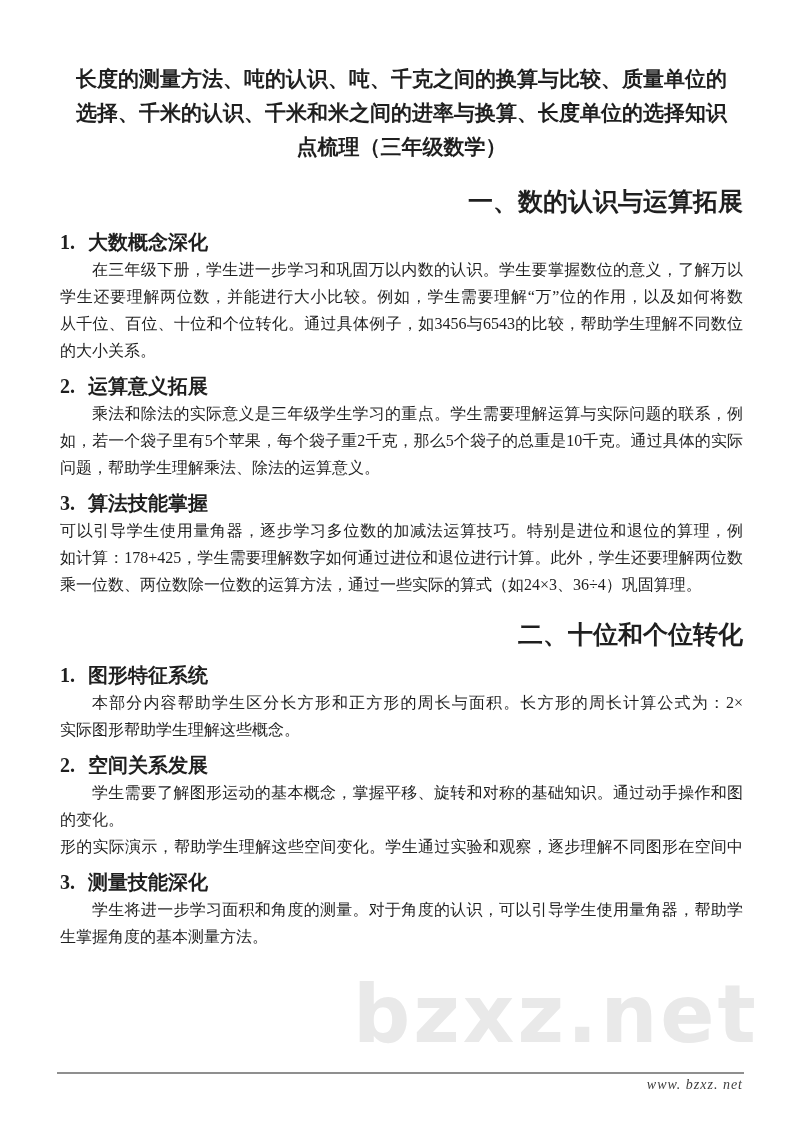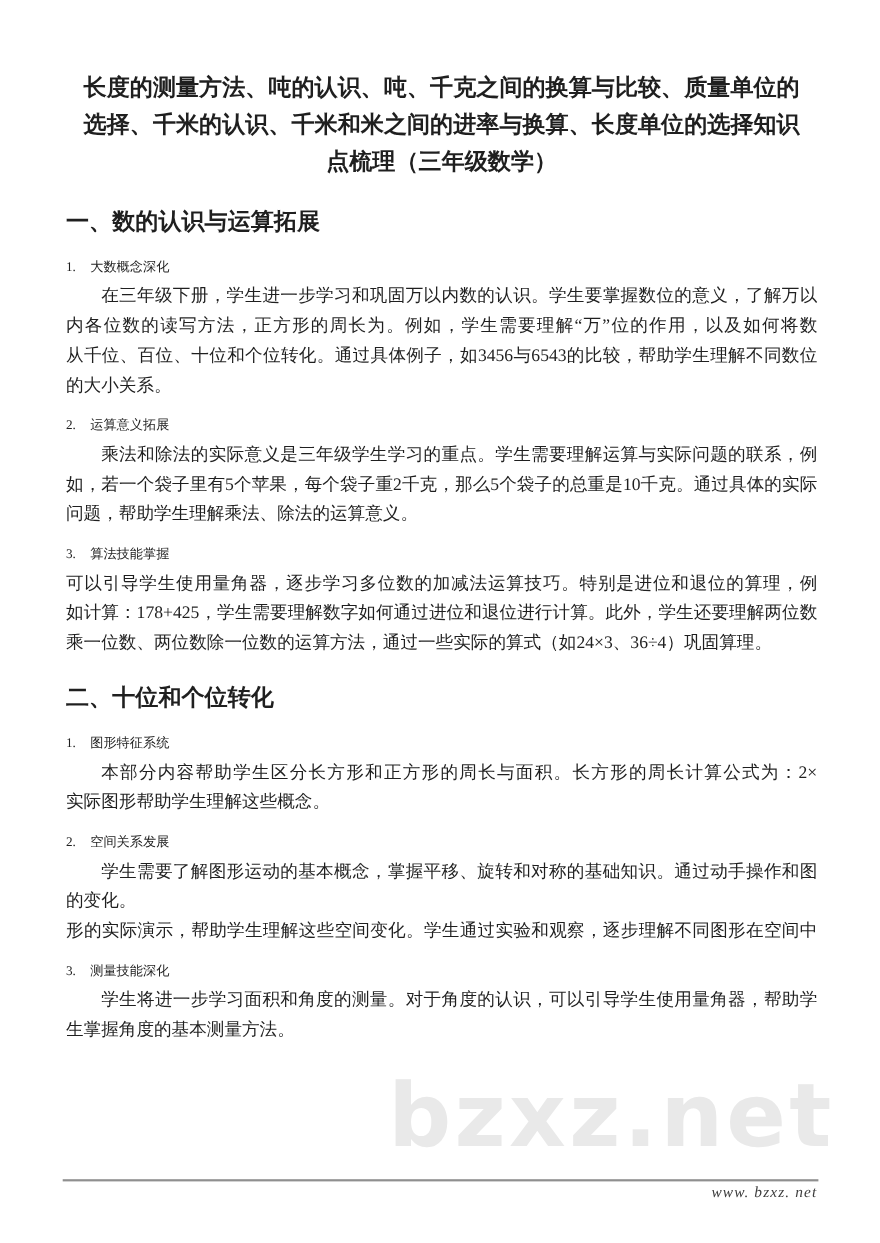--- a/index.html
+++ b/index.html
@@ -18,30 +18,31 @@
   .doc-title {
     margin:0;
     font-size:21px;
     font-weight:bold;
     line-height:34px;
     text-align:center;
   }
 
   .h2 {
     margin:24px 0 0 0;
-    font-size:21px;
+    font-size:25px;
     font-weight:bold;
     line-height:27px;
+    text-align:right;
   }
   .h2.second { margin-top:23px; }
 
   .h3 {
     margin:12px 0 0 0;
-    font-size:12px;
-    font-weight:normal;
+    font-size:20px;
+    font-weight:bold;
     line-height:21px;
   }
   .h3.after-h2 { margin-top:17px; }
   .h3 .num { display:inline-block; margin-right:13px; }
 
   .para { margin-top:3px; font-size:16px; line-height:27px; }
   .ln  { text-align:justify; text-align-last:justify; }
   .ln.last { text-align:left; text-align-last:left; }
   .ln.ind { text-indent:32px; }
 
@@ -85,21 +86,21 @@
       <div>点梳理（三年级数学）</div>
     </h1>
 
     <h2 class="h2">一、数的认识与运算拓展</h2>
 
     <h3 class="h3 after-h2">
       <span class="num">1.</span><span>大数概念深化</span>
     </h3>
     <div class="para">
       <div class="ln ind">在三年级下册，学生进一步学习和巩固万以内数的认识。学生要掌握数位的意义，了解万以</div>
-      <div class="ln">内各位数的读写方法，正方形的周长为。例如，学生需要理解“万”位的作用，以及如何将数</div>
+      <div class="ln">学生还要理解两位数，并能进行大小比较。例如，学生需要理解“万”位的作用，以及如何将数</div>
       <div class="ln">从千位、百位、十位和个位转化。通过具体例子，如3456与6543的比较，帮助学生理解不同数位</div>
       <div class="ln last">的大小关系。</div>
     </div>
 
     <h3 class="h3">
       <span class="num">2.</span><span>运算意义拓展</span>
     </h3>
     <div class="para">
       <div class="ln ind">乘法和除法的实际意义是三年级学生学习的重点。学生需要理解运算与实际问题的联系，例</div>
       <div class="ln">如，若一个袋子里有5个苹果，每个袋子重2千克，那么5个袋子的总重是10千克。通过具体的实际</div>

